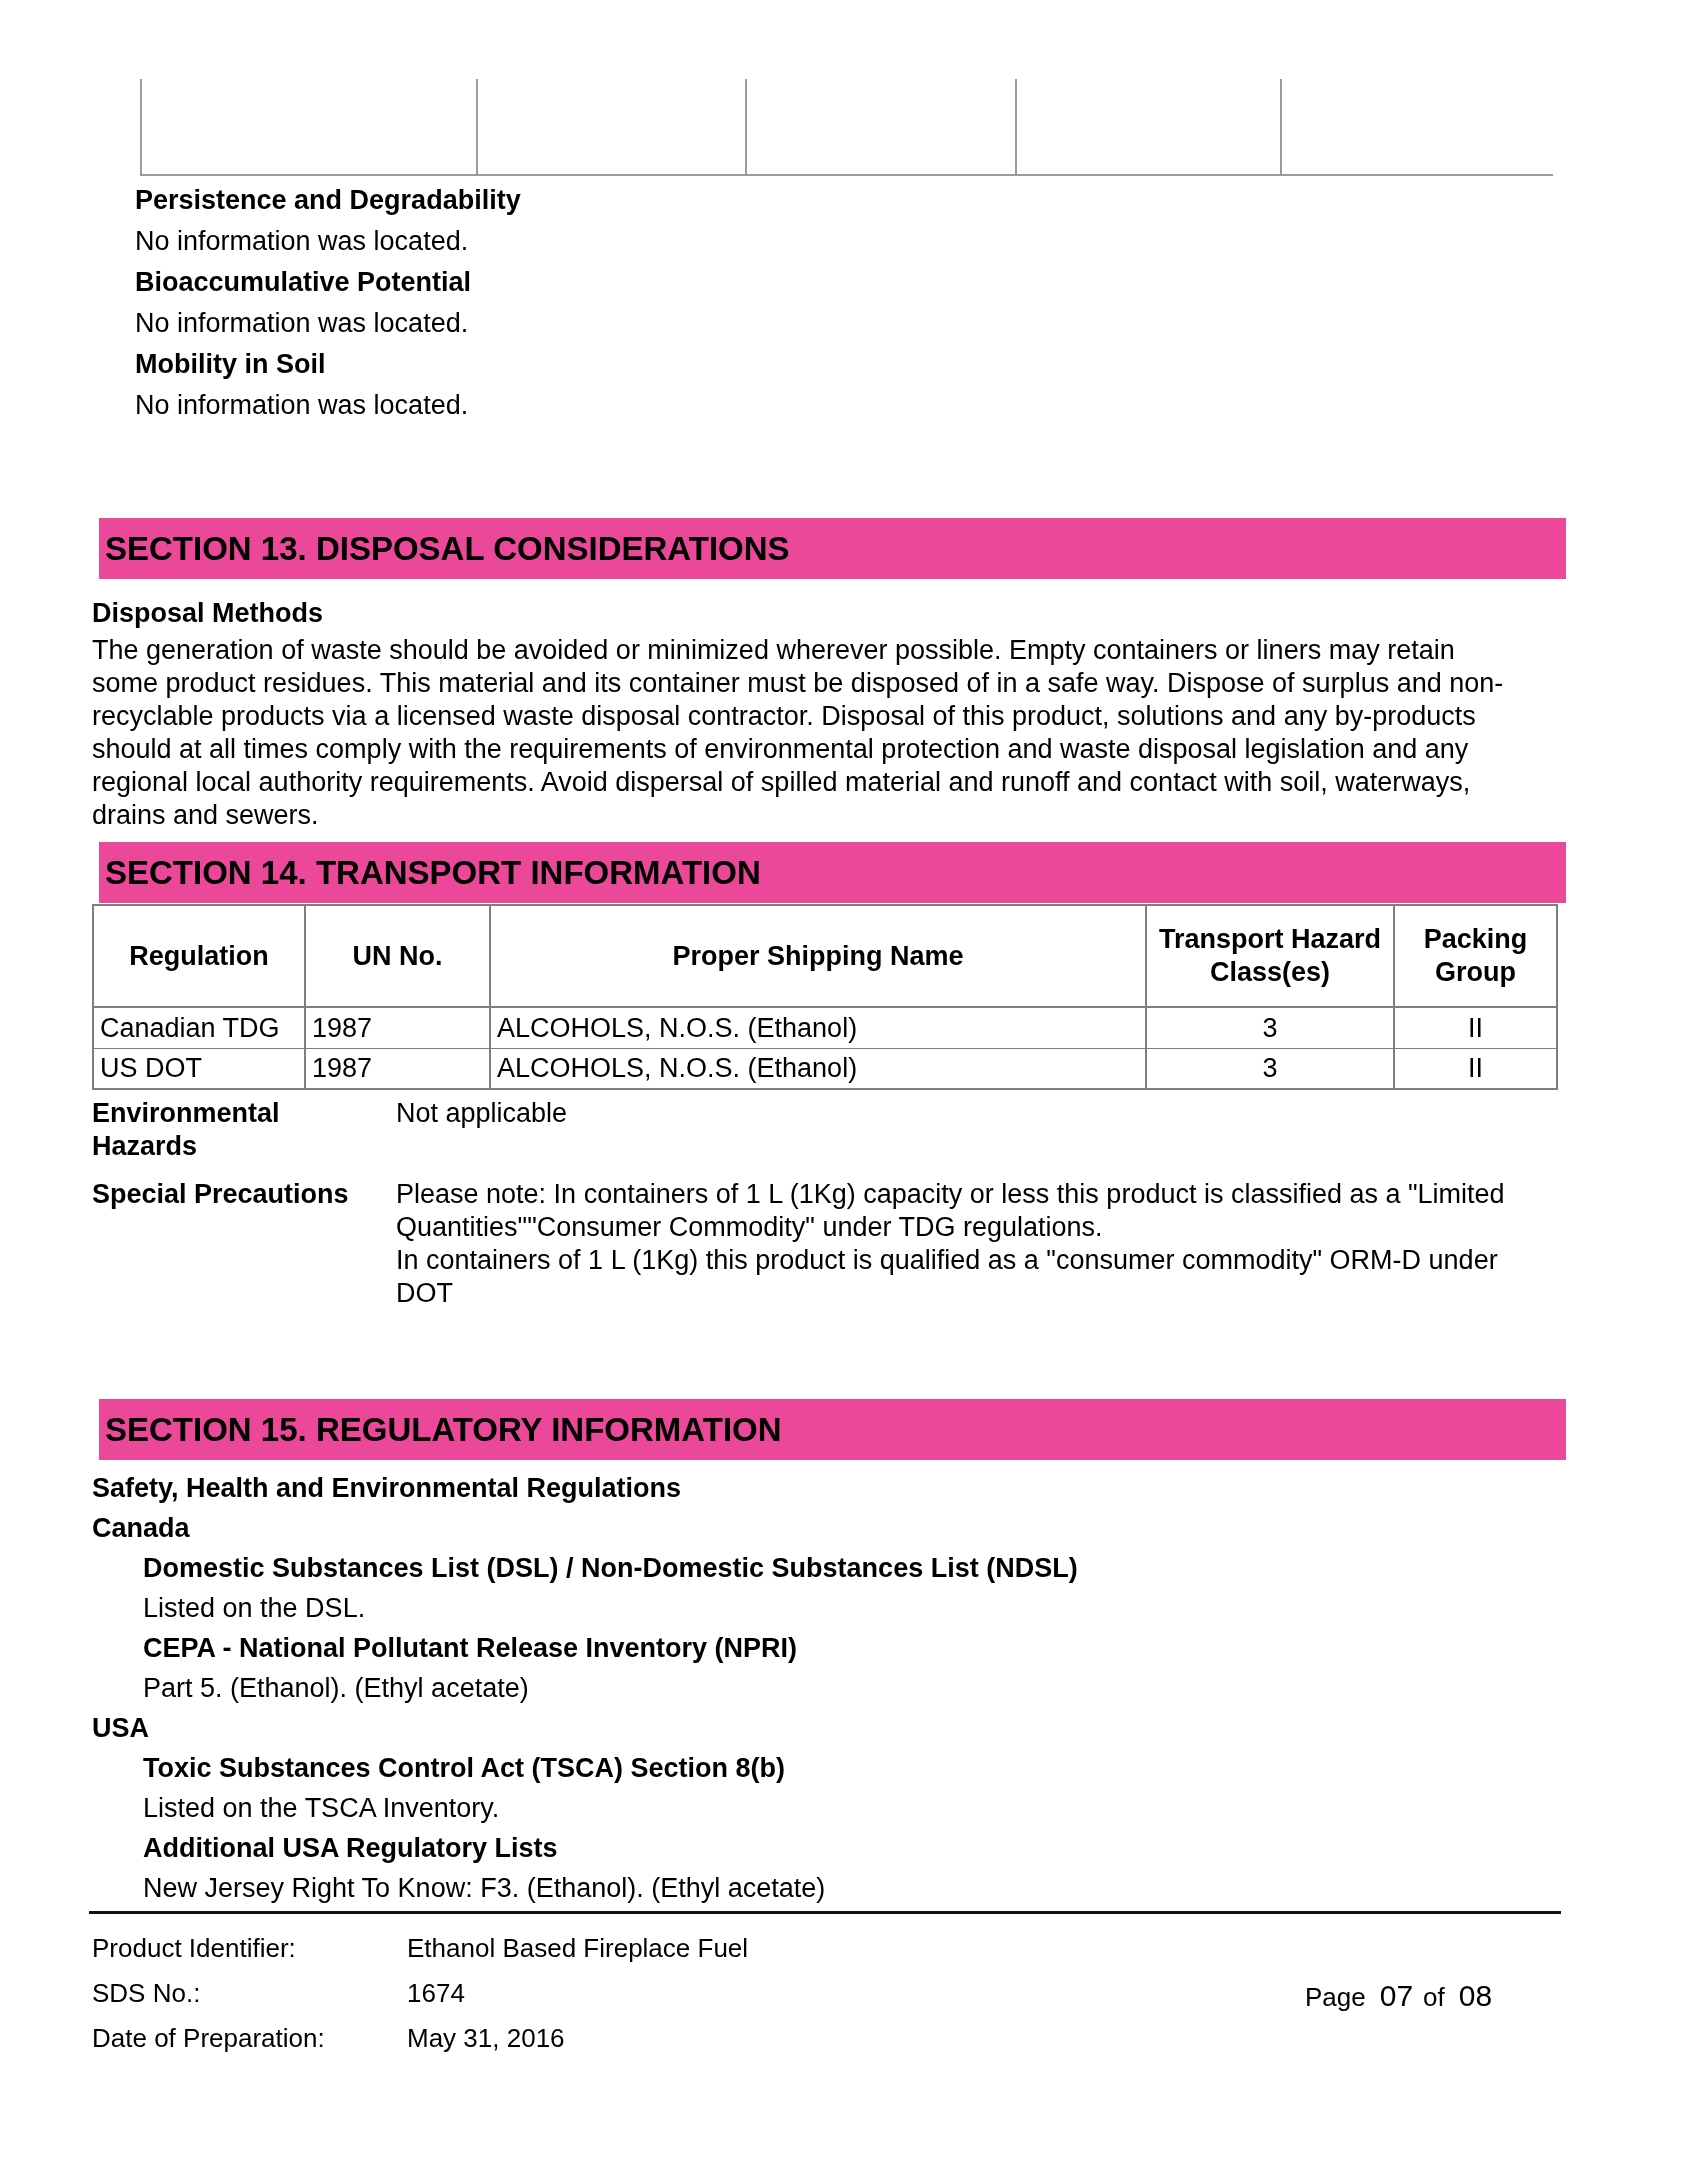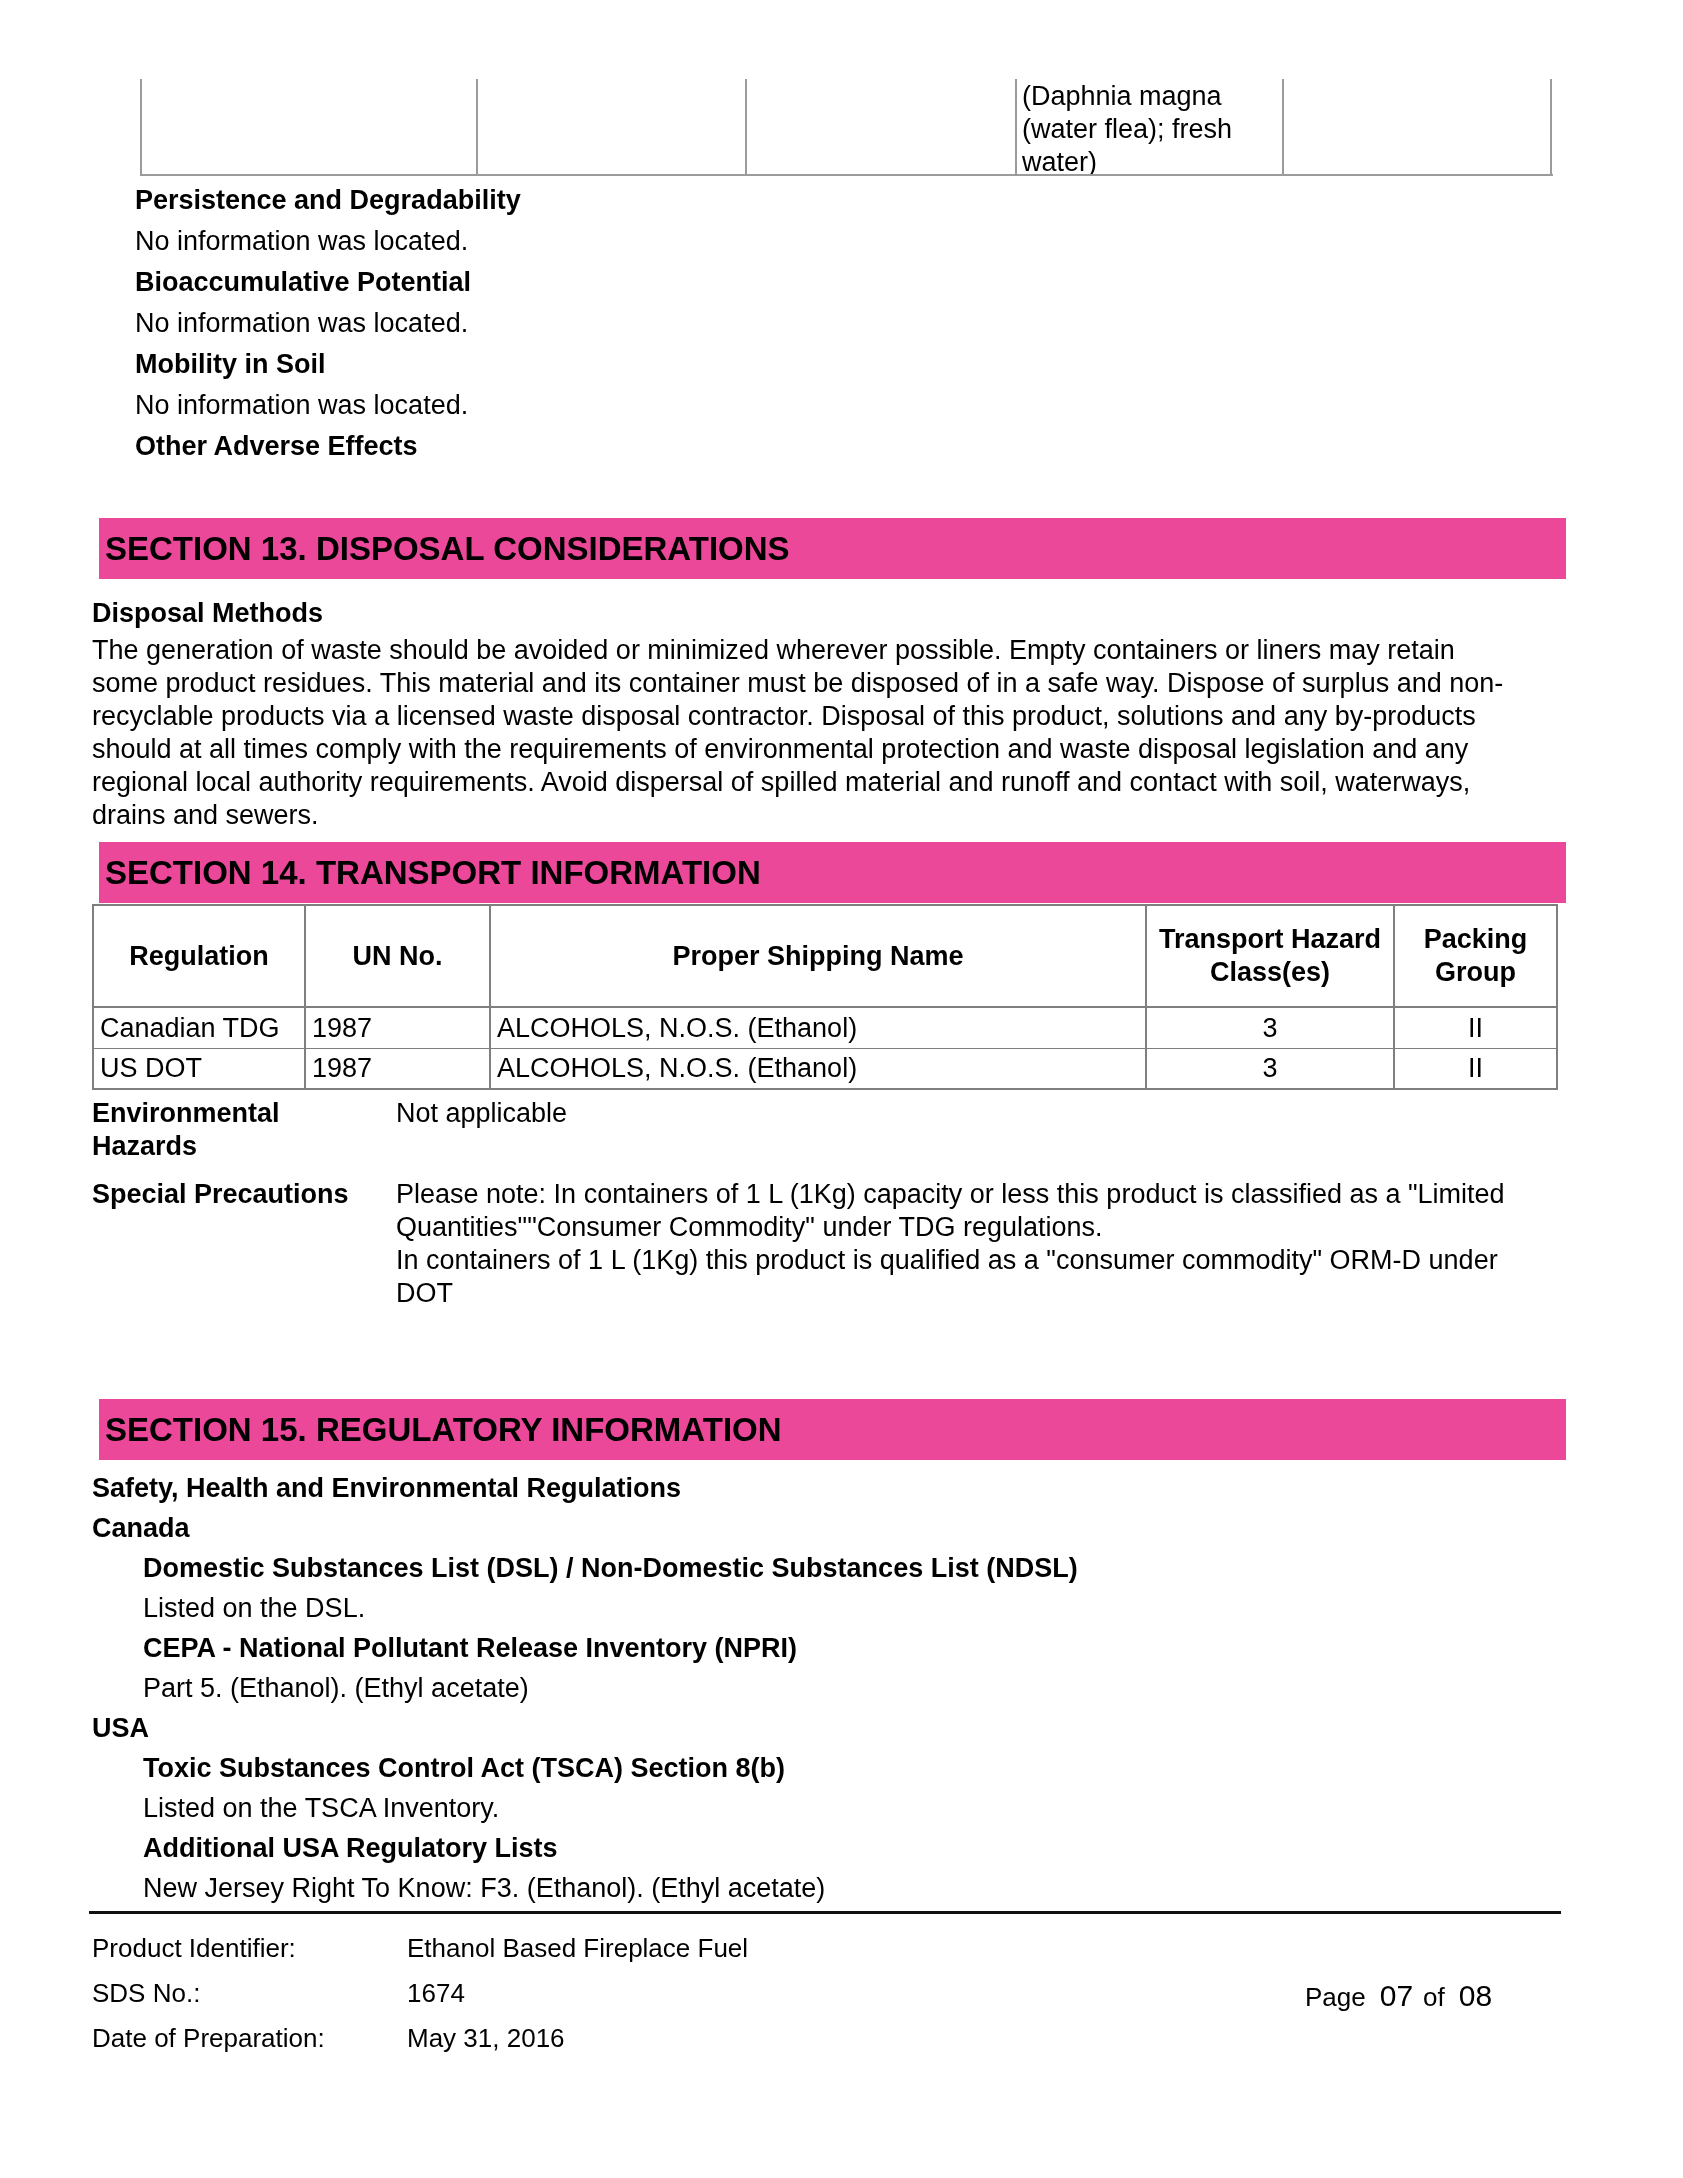--- a/index.html
+++ b/index.html
@@ -83,32 +83,30 @@
 </style>
 </head>
 <body>
 
 <div class="page">
 
   <div class="ecotox-table">
     <div class="ecotox-cell"></div>
     <div class="ecotox-cell"></div>
     <div class="ecotox-cell"></div>
-    <div class="ecotox-cell">(Daphnia magna<br>(water flea); fresh<br>water)</div>
     <div class="ecotox-cell"></div>
   </div>
 
   <div class="textcol" style="top:184px;">
     <div class="row41 b">Persistence and Degradability</div>
     <div class="row41">No information was located.</div>
     <div class="row41 b">Bioaccumulative Potential</div>
     <div class="row41">No information was located.</div>
     <div class="row41 b">Mobility in Soil</div>
     <div class="row41">No information was located.</div>
-    <div class="row41 b">Other Adverse Effects</div>
   </div>
 
   <div class="secbar" style="top:518px;">
     <span class="sectitle">SECTION 13. DISPOSAL CONSIDERATIONS</span>
   </div>
   <div class="textcol b" style="top:597px;">Disposal Methods</div>
   <div class="textcol para" style="top:634px;">The generation of waste should be avoided or minimized wherever possible. Empty containers or liners may retain<br>some product residues. This material and its container must be disposed of in a safe way. Dispose of surplus and non-<br>recyclable products via a licensed waste disposal contractor. Disposal of this product, solutions and any by-products<br>should at all times comply with the requirements of environmental protection and waste disposal legislation and any<br>regional local authority requirements. Avoid dispersal of spilled material and runoff and contact with soil, waterways,<br>drains and sewers.</div>
 
   <div class="secbar" style="top:842px;">
     <span class="sectitle">SECTION 14. TRANSPORT INFORMATION</span>

